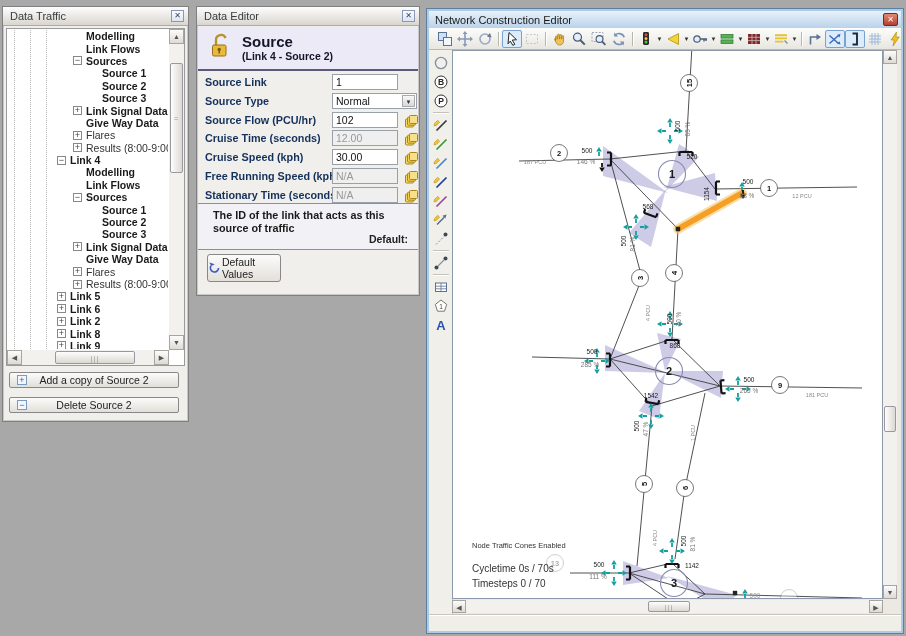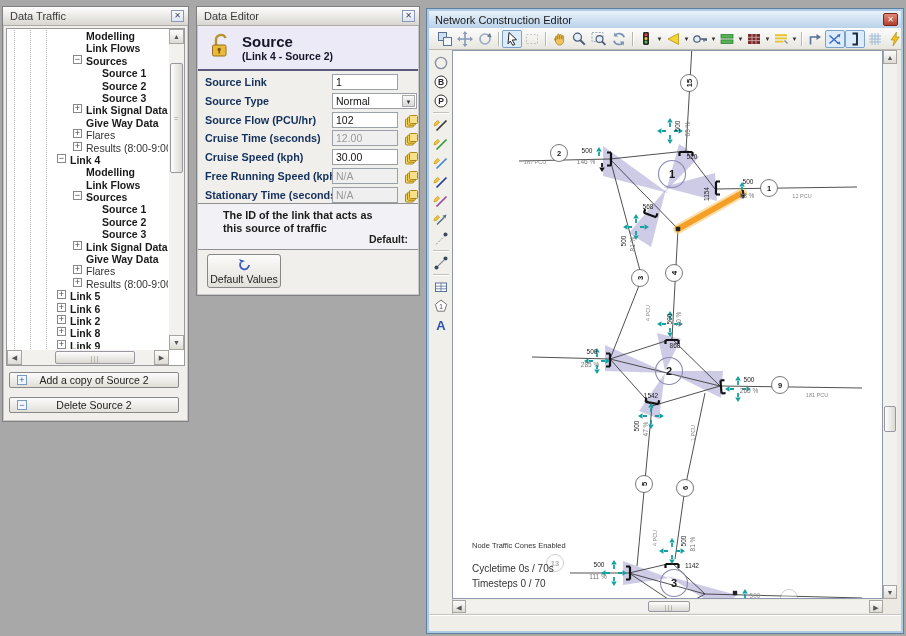--- a/index.html
+++ b/index.html
@@ -11,21 +11,21 @@
   .titlebar{height:19px;background:linear-gradient(#fdfdfd,#d9d6d0);border-bottom:1px solid #aaa;
             display:flex;align-items:center;padding:0 4px 0 7px;font-size:11px;color:#3a3a3a}
   .titlebar .t{flex:1}
   .close-sm{width:13px;height:12px;border:1px solid #8a98b8;background:linear-gradient(#fafcff,#dce4f2);
             font-size:8px;line-height:10px;text-align:center;color:#445;cursor:default}
 
   
   .tree-wrap{position:absolute;left:3px;top:21px;width:179px;height:338px;background:#fff;border:1px solid #9a9a9a}
   .tree{position:absolute;left:1px;top:1px;right:16px;bottom:16px;overflow:hidden}
   .guide{position:absolute;top:0;bottom:0;border-left:1px dotted #b8b8b8}
-  .trow{height:12.4px;display:flex;align-items:flex-start;white-space:nowrap;position:relative}
+  .trow{height:12.4px;display:flex;align-items:center;white-space:nowrap;position:relative}
   .tlabel{font-size:10.5px;color:#1a1a1a}
   .tlabel.b{font-weight:bold}
   .tlabel.r{color:#333;font-weight:normal}
   .exp{width:9px;height:9px;border:1px solid #888;background:#fff;margin-right:4px;flex:none;
        font-size:9px;line-height:7px;text-align:center;color:#444}
   .spc{width:13px;flex:none}
   .vsb,.hsb{position:absolute;background:#f2f1ee}
   .sbtn{position:absolute;background:linear-gradient(#fcfcfc,#dedbd5);border:1px solid #a8a5a0;
         font-size:7px;line-height:13px;text-align:center;color:#555}
   .thumb{position:absolute;background:linear-gradient(90deg,#fdfdfd,#dcd9d3);border:1px solid #9a97a0;border-radius:2px}
@@ -47,24 +47,24 @@
   .frow{position:absolute;left:8px;right:4px;height:16px}
   .flabel{position:absolute;left:0;top:2px;font-size:10.8px;font-weight:bold;color:#14315c}
   .ctl{position:absolute;left:127px;top:0;width:66px;height:16px;background:#fff;border:1px solid #9aa0a8;
        font-size:10.5px;color:#111;padding:1px 3px;line-height:12px}
   .ctl.dis{background:#efefef;color:#999}
   .ctl.sel{width:85px;padding-right:15px}
   .selarrow{position:absolute;right:1px;top:1px;width:13px;height:12px;background:linear-gradient(#f8f8f8,#d8d8d8);
        border:1px solid #aaa;font-size:6px;line-height:12px;text-align:center;color:#333}
   .ficon{position:absolute;left:200px;top:2px;cursor:pointer}
   .desc{position:absolute;left:1px;right:1px;top:196px;height:47px;border-top:1px solid #909090;border-bottom:1px solid #909090;
-        background:#f2f1f5;padding:5px 25px;font-size:10.8px;font-weight:bold;color:#1a1a1a;line-height:13px}
+        background:#f2f1f5;padding:5px 15px;font-size:10.8px;font-weight:bold;color:#1a1a1a;line-height:13px}
   .defl{position:absolute;right:10px;bottom:3px;font-size:10.5px;font-weight:bold;color:#222}
-  .ed-btn{position:absolute;top:247px;height:34px;border:1px solid #888;border-radius:3px;
-          background:linear-gradient(#fbfbfa,#e3e0da);display:flex;flex-direction:column;align-items:center;
+  .ed-btn{position:absolute;top:247px;height:28px;border:1px solid #888;border-radius:3px;
+          background:linear-gradient(#fbfbfa,#e3e0da);display:flex;align-items:center;
           justify-content:center;font-size:10.5px;color:#222;gap:1px;cursor:default}
   .ed-btn.focus{box-shadow:0 0 0 2px #7aa6d8;border-color:#4a7ab0}
 
   
   .nw{position:absolute;left:426px;top:8px;width:478px;height:626px;border:1px solid #5f7f9f;
       background:#ece9e3;box-shadow:0 0 0 2px #aecbe6 inset}
   .nw-title{position:absolute;left:2px;right:2px;top:2px;height:17px;
       background:linear-gradient(#e9f2fb,#b9d2e9);display:flex;align-items:center;padding:0 3px 0 6px;
       font-size:11px;color:#1a1a1a}
   .nw-title .t{flex:1}

